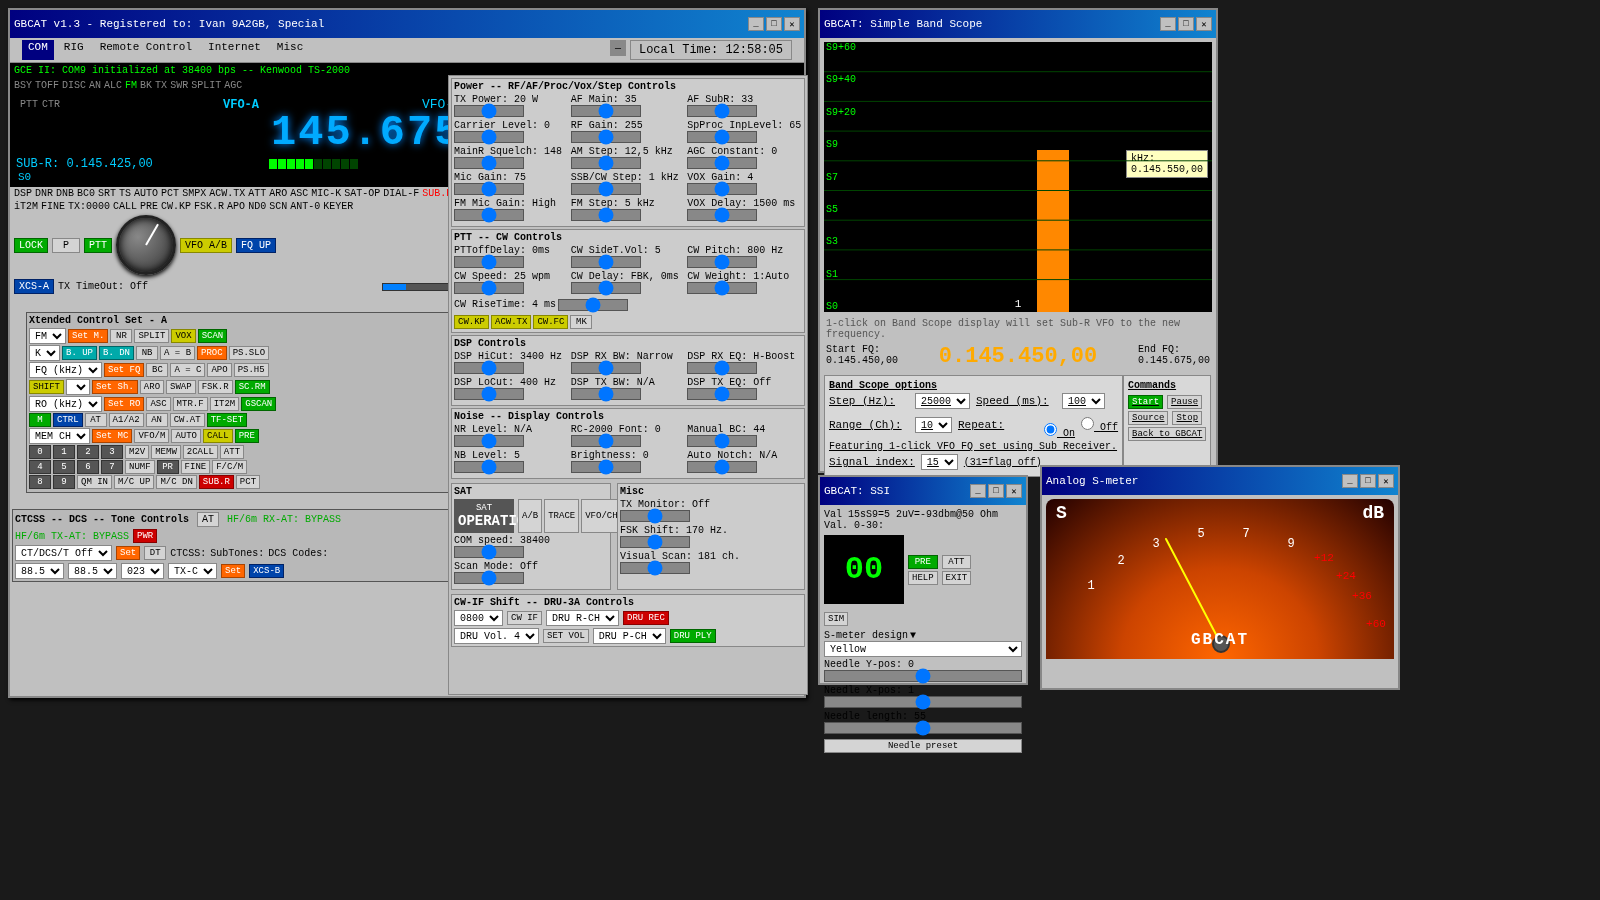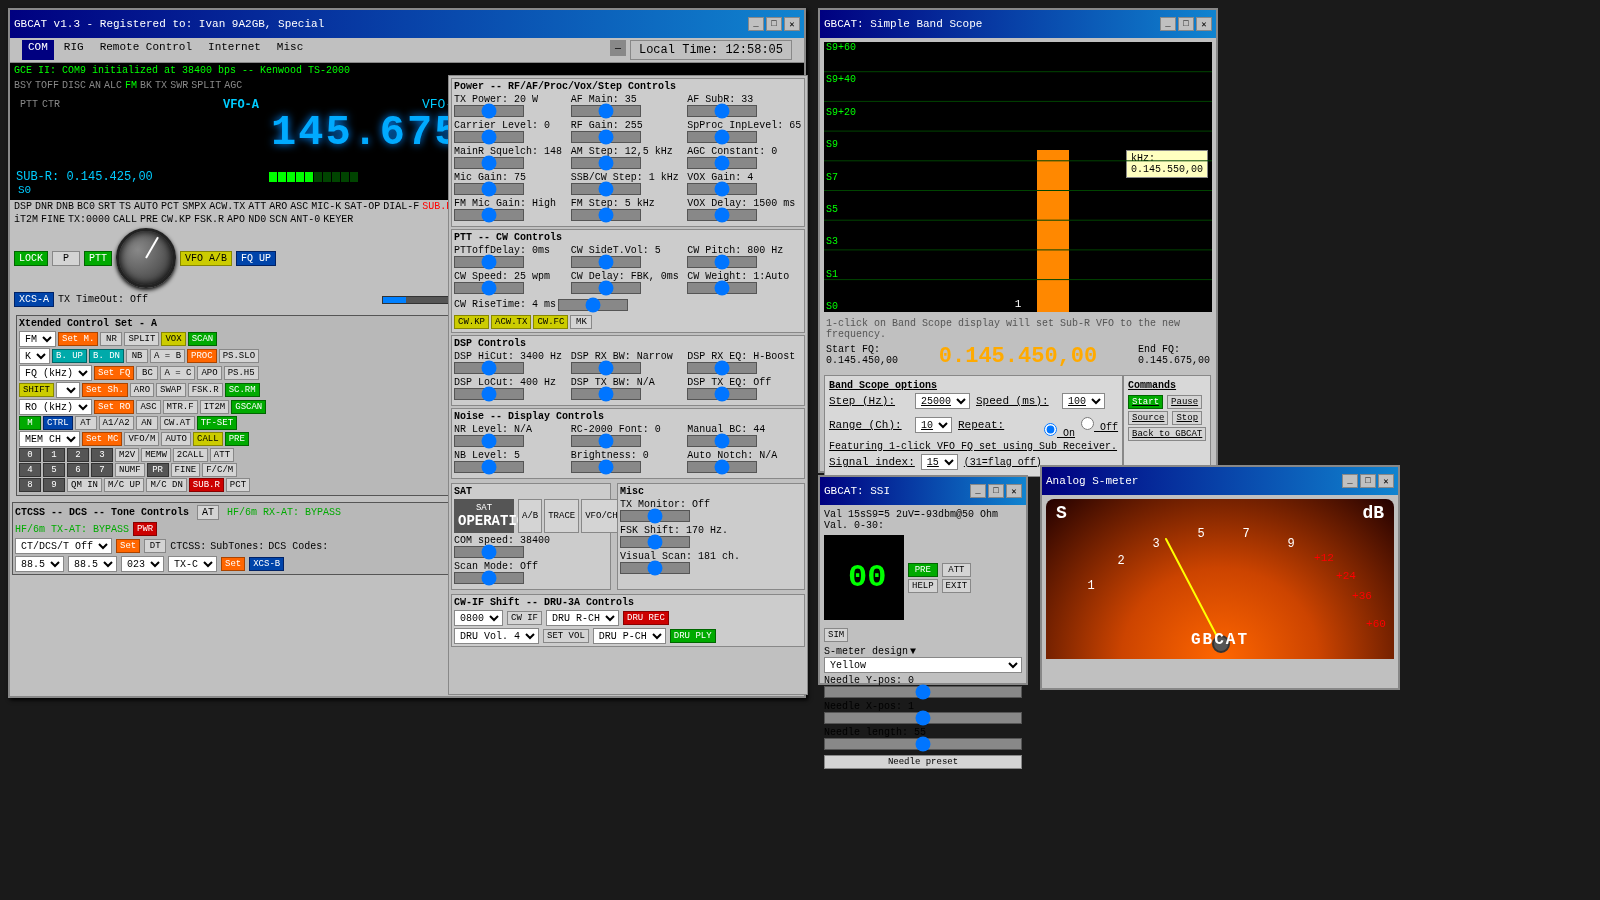--- a/index.html
+++ b/index.html
@@ -73,21 +73,21 @@
       font-weight: bold;
       text-align: center;
       text-shadow: 0 0 8px #0088ff;
       letter-spacing: 2px;
       line-height: 1;
     }
     .sub-freq-row {
       display: flex;
       justify-content: space-between;
       align-items: center;
-      margin-top: 16px;
+      margin-top: 3px;
     }
     .sub-freq { color: #00ccff; font-size: 12px; }
     .signal-bar { display: flex; gap: 1px; align-items: center; }
     .sig-segment {
       width: 8px; height: 10px;
       background: #004400;
     }
     .sig-segment.active { background: #00ff00; }
     .btn {
       padding: 1px 4px;
@@ -206,21 +206,21 @@
 
     .ssi-body {
       padding: 4px;
     }
     .ssi-val-display {
       background: #000;
       color: #00ff00;
       font-size: 32px;
       font-weight: bold;
       text-align: center;
-      padding: 24px;
+      padding: 16px;
       margin: 4px 0;
       font-family: 'Courier New', monospace;
     }
 
     .vfo-row-top {
       display: flex;
       justify-content: space-between;
       align-items: center;
       padding: 0 4px;
     }
@@ -249,21 +249,21 @@
     .inline-select {
       font-size: 10px;
       height: 16px;
       padding: 0 1px;
       background: #fff;
       border: 1px solid #888;
     }
 
     .xtended-panel {
       border: 1px solid #555;
-      margin: 6px;
+      margin: 16px;
       padding: 2px;
       background: #b8b8b8;
     }
     .xtended-title { font-size: 10px; font-weight: bold; color: #000; margin-bottom: 2px; }
 
     .row { display: flex; gap: 2px; margin: 1px 0; align-items: center; }
 
     .ctcss-panel {
       border: 1px solid #555;
       margin: 2px;

